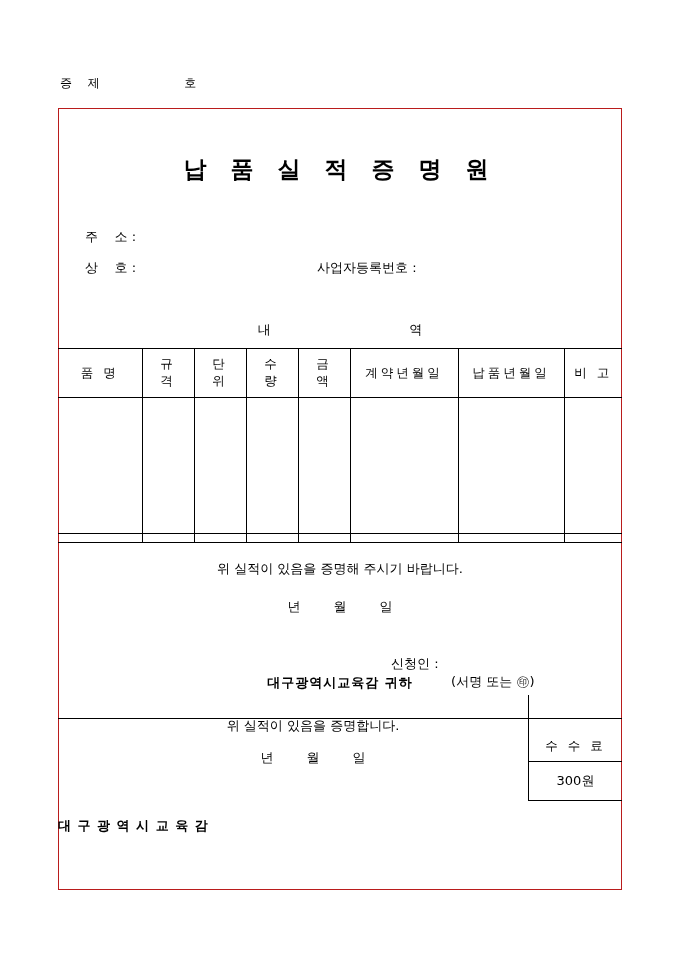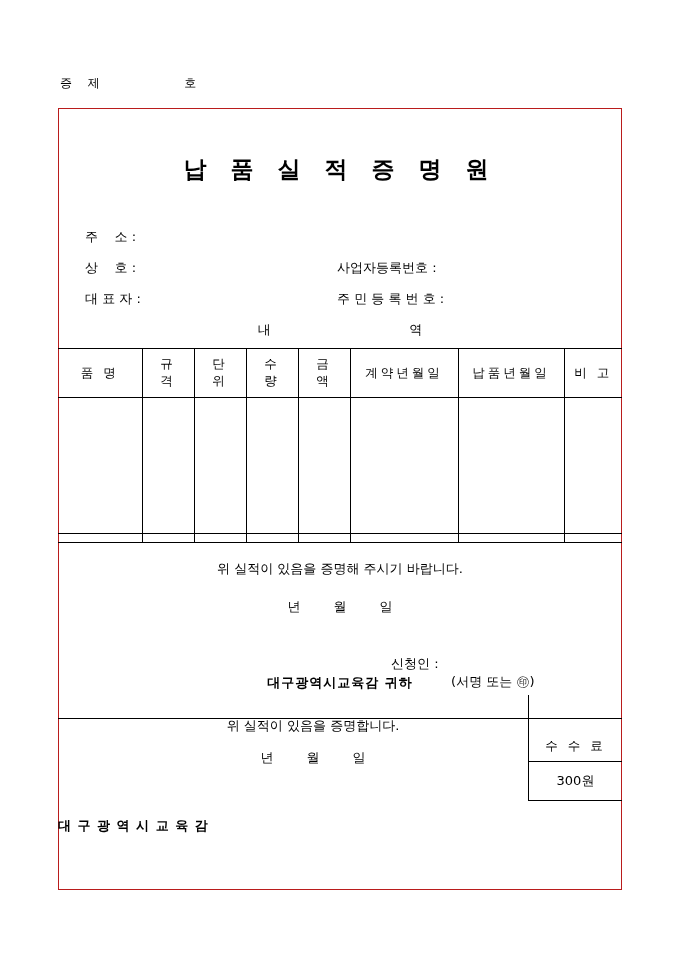--- a/index.html
+++ b/index.html
@@ -71,21 +71,20 @@
   .info-left {
     position: absolute;
     left: 2px;
     white-space: pre;
     margin-left: 24px;
   }
   .info-right {
     position: absolute;
     left: 258px;
     white-space: pre;
-    margin-left: 20px;
   }
 
   
   .naeyeok {
     position: absolute;
     top: 212px;
     left: 0;
     width: 100%;
     font-size: 13px;
     text-align: center;
@@ -250,24 +249,20 @@
     <div class="title">납 품 실 적 증 명 원</div>
 
     <div class="info">
       <div class="info-row">
         <span class="info-left">주    소 :</span>
         <span class="info-right"></span>
       </div>
       <div class="info-row">
         <span class="info-left">상    호 :</span>
         <span class="info-right">사업자등록번호 :</span>
-      </div>
-      <div class="info-row">
-        <span class="info-left">대 표 자 :</span>
-        <span class="info-right">주 민 등 록 번 호 :</span>
       </div>
     </div>
 
     <div class="naeyeok">
       <span>내</span>
       <span class="gap"></span>
       <span>역</span>
     </div>
 
     <div class="table-wrap">

